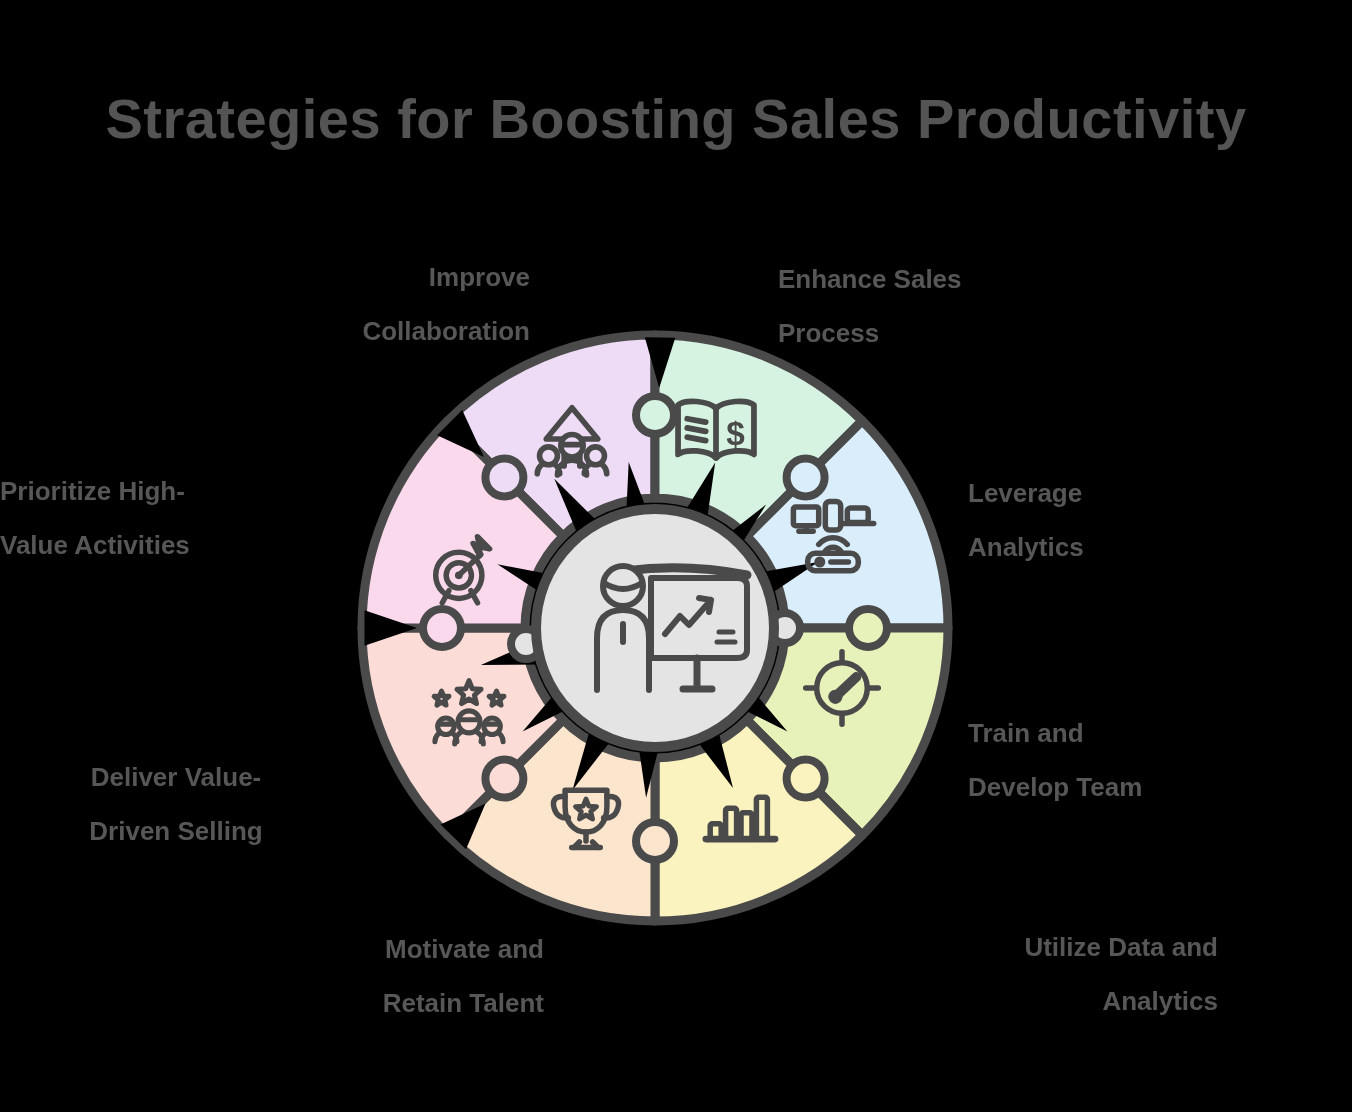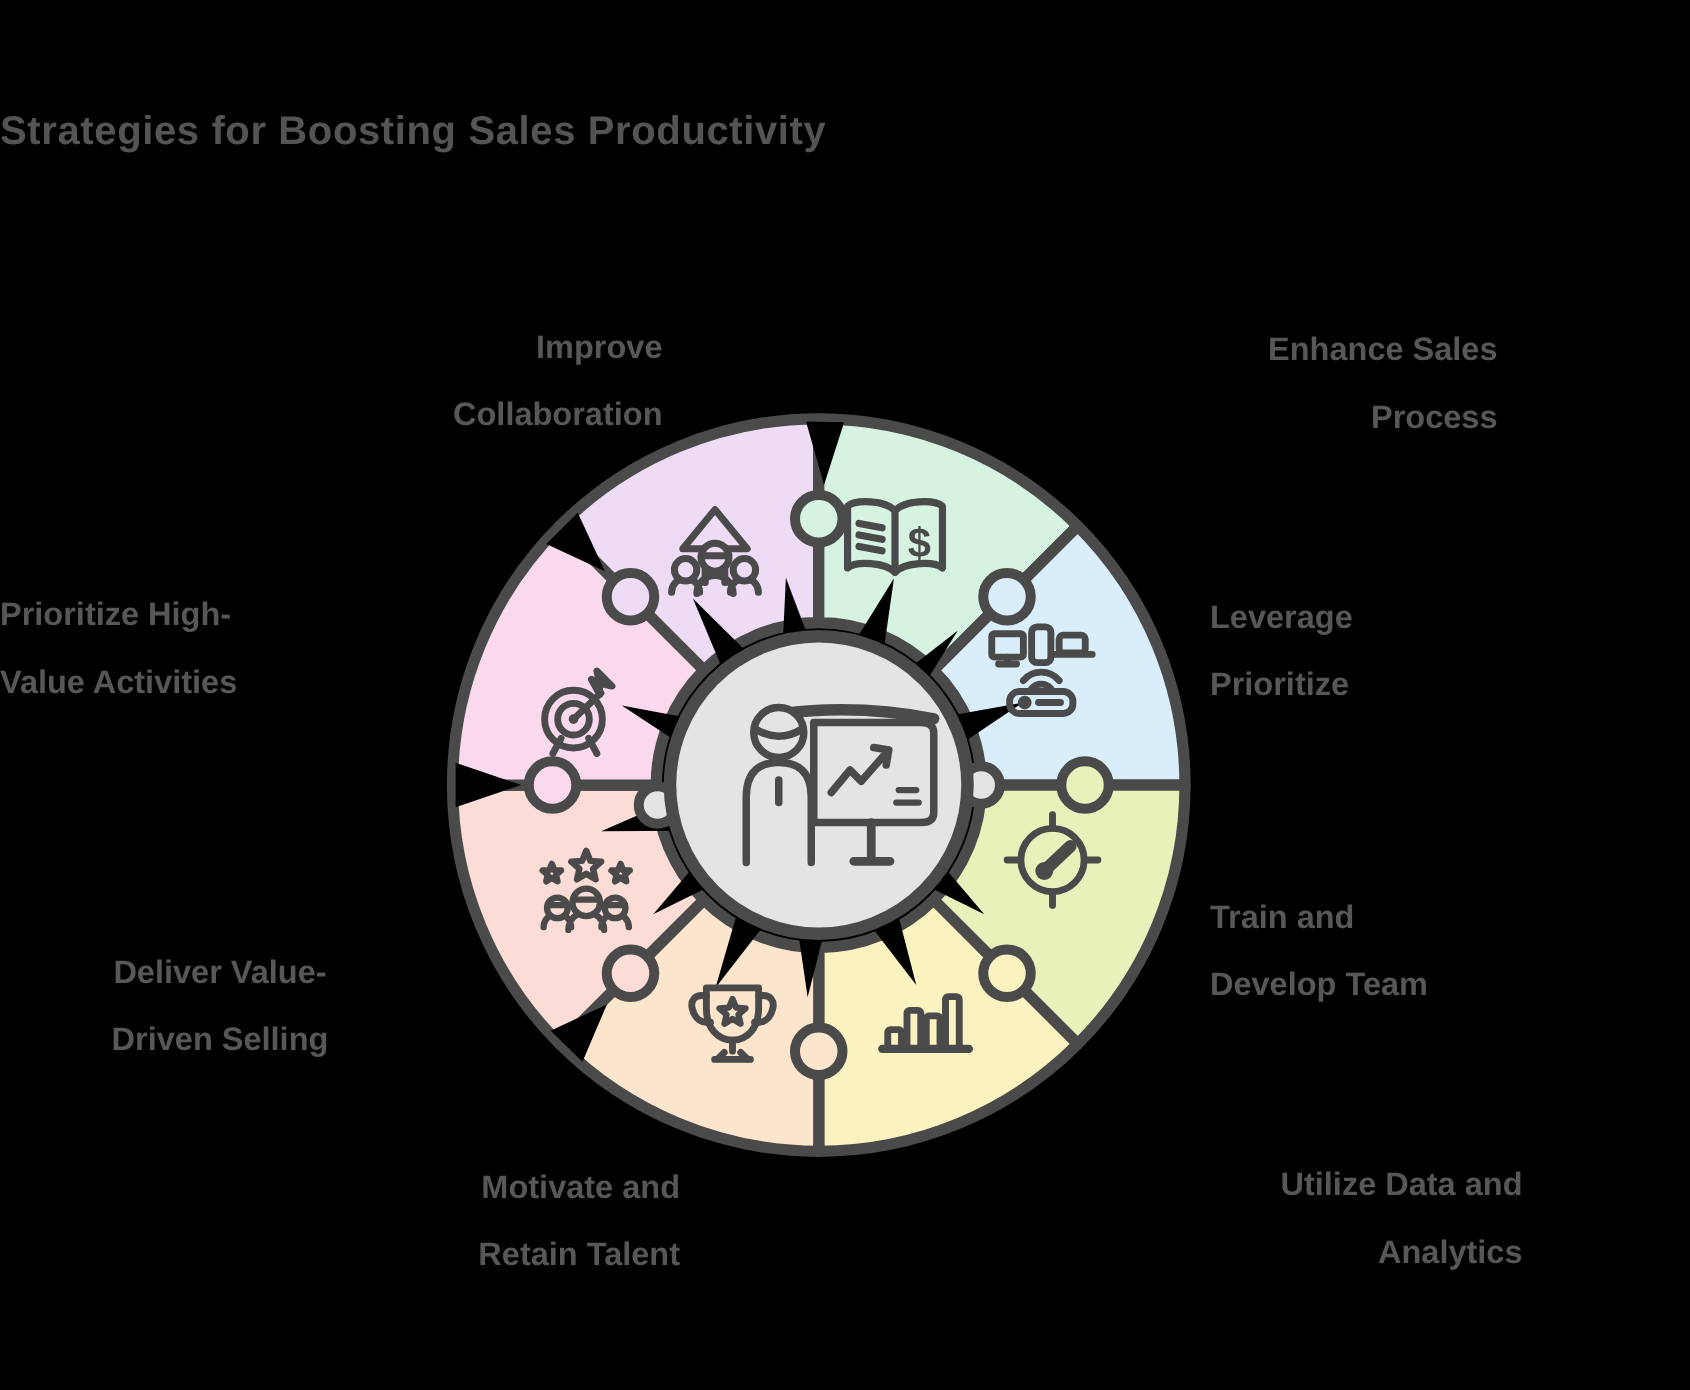--- a/index.html
+++ b/index.html
@@ -5,21 +5,22 @@
   html,body{margin:0;padding:0;}
   body{
     width:1352px;height:1112px;
     background:#000;
     position:relative;
     overflow:hidden;
     font-family:"Liberation Sans",sans-serif;
   }
   .title{
     position:absolute;top:86px;left:0;width:1352px;
-    font-size:32px;font-weight:700;color:#545454;
+    text-align:center;
+    font-size:56px;font-weight:700;color:#545454;
     letter-spacing:0.5px;
   }
   .label{
     position:absolute;
     font-size:26px;font-weight:700;color:#575757;
     line-height:54px;
     white-space:pre-line;
   }
   svg.diagram{position:absolute;left:0;top:0;}
   .ln{stroke-linecap:round;stroke-linejoin:round;}
@@ -160,24 +161,24 @@
         <circle cx="-32" cy="-42" r="20" fill="#e4e4e4"></circle>
         <path d="M-51,-45 Q-32,-33 -13,-45"></path>
         <path d="M-32,-4 L-32,14"></path>
       </g>
     </g>
   </g>
 </svg>
 
 <div class="label" style="left:180px;top:250px;width:350px;text-align:right">Improve
 Collaboration</div>
-<div class="label" style="left:778px;top:252px;width:420px;text-align:right">Enhance Sales
+<div class="label" style="left:778px;top:252px;width:420px;text-align:left">Enhance Sales
 Process</div>
 <div class="label" style="left:968px;top:466px;width:340px;text-align:left">Leverage
-Prioritize</div>
+Analytics</div>
 <div class="label" style="left:968px;top:706px;width:360px;text-align:left">Train and
 Develop Team</div>
 <div class="label" style="left:778px;top:920px;width:440px;text-align:right">Utilize Data and
 Analytics</div>
 <div class="label" style="left:194px;top:922px;width:350px;text-align:right">Motivate and
 Retain Talent</div>
 <div class="label" style="left:15px;top:750px;width:322px;text-align:center">Deliver Value-
 Driven Selling</div>
 <div class="label" style="left:0;top:464px;width:322px;text-align:left">Prioritize High-
 Value Activities</div>

